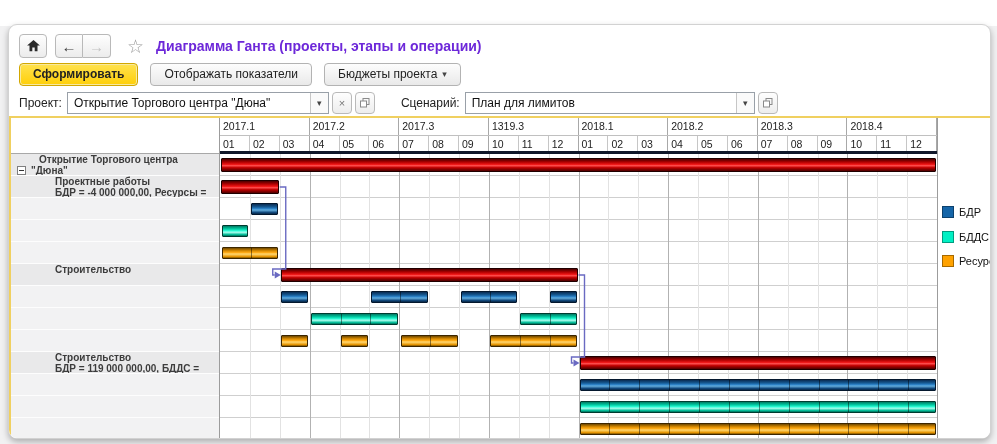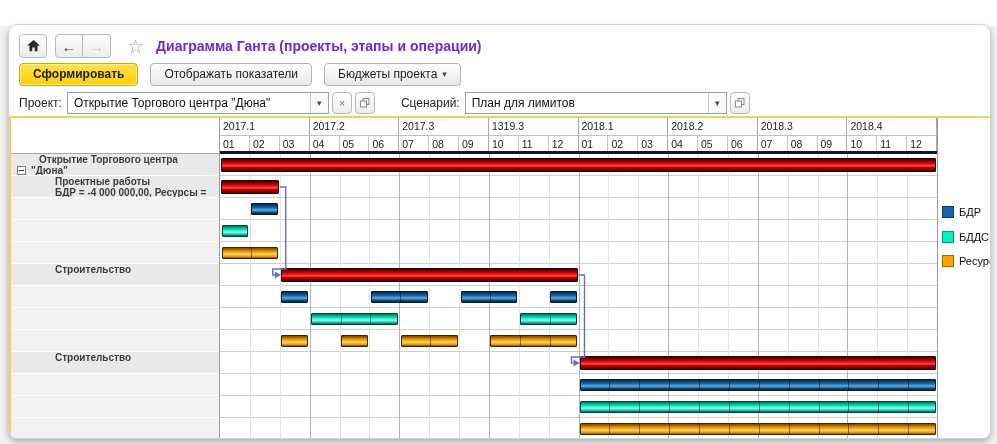--- a/index.html
+++ b/index.html
@@ -138,21 +138,21 @@
     </div>
     <div class="minibtn">×</div>
     <div class="minibtn">
       <svg width="10" height="10" viewBox="0 0 10 10">
         <rect x="3" y="0.5" width="6" height="6" fill="none" stroke="#8a8a8a"></rect>
         <rect x="0.5" y="3" width="6" height="6" fill="#fff" stroke="#8a8a8a"></rect>
       </svg>
     </div>
     <div class="gap"></div>
     <span class="flabel">Сценарий:</span>
-    <div class="field" style="width:262px">
+    <div class="field" style="width:290px">
       <input style="flex: 1 1 0%;" value="План для лимитов">
       <div class="fbtn">▾</div>
     </div>
     <div class="minibtn">
       <svg width="10" height="10" viewBox="0 0 10 10">
         <rect x="3" y="0.5" width="6" height="6" fill="none" stroke="#8a8a8a"></rect>
         <rect x="0.5" y="3" width="6" height="6" fill="#fff" stroke="#8a8a8a"></rect>
       </svg>
     </div>
   </div>
@@ -180,20 +180,21 @@
             <div class="txt">
               <div>Строительство</div>
             </div>
           </div>
           <div class="lbl-row det"></div>
           <div class="lbl-row det"></div>
           <div class="lbl-row det"></div>
           <div class="lbl-row sec">
             <div class="txt">
               <div>Строительство</div>
+              <div>БДР = 119 000 000,00, БДДС =</div>
             </div>
           </div>
           <div class="lbl-row det"></div>
           <div class="lbl-row det"></div>
           <div class="lbl-row det"></div>
         </div>
     </div>
     <div class="timeline">
       <div class="qrow" id="qrow">
           <div class="qcell">2017.1</div>

